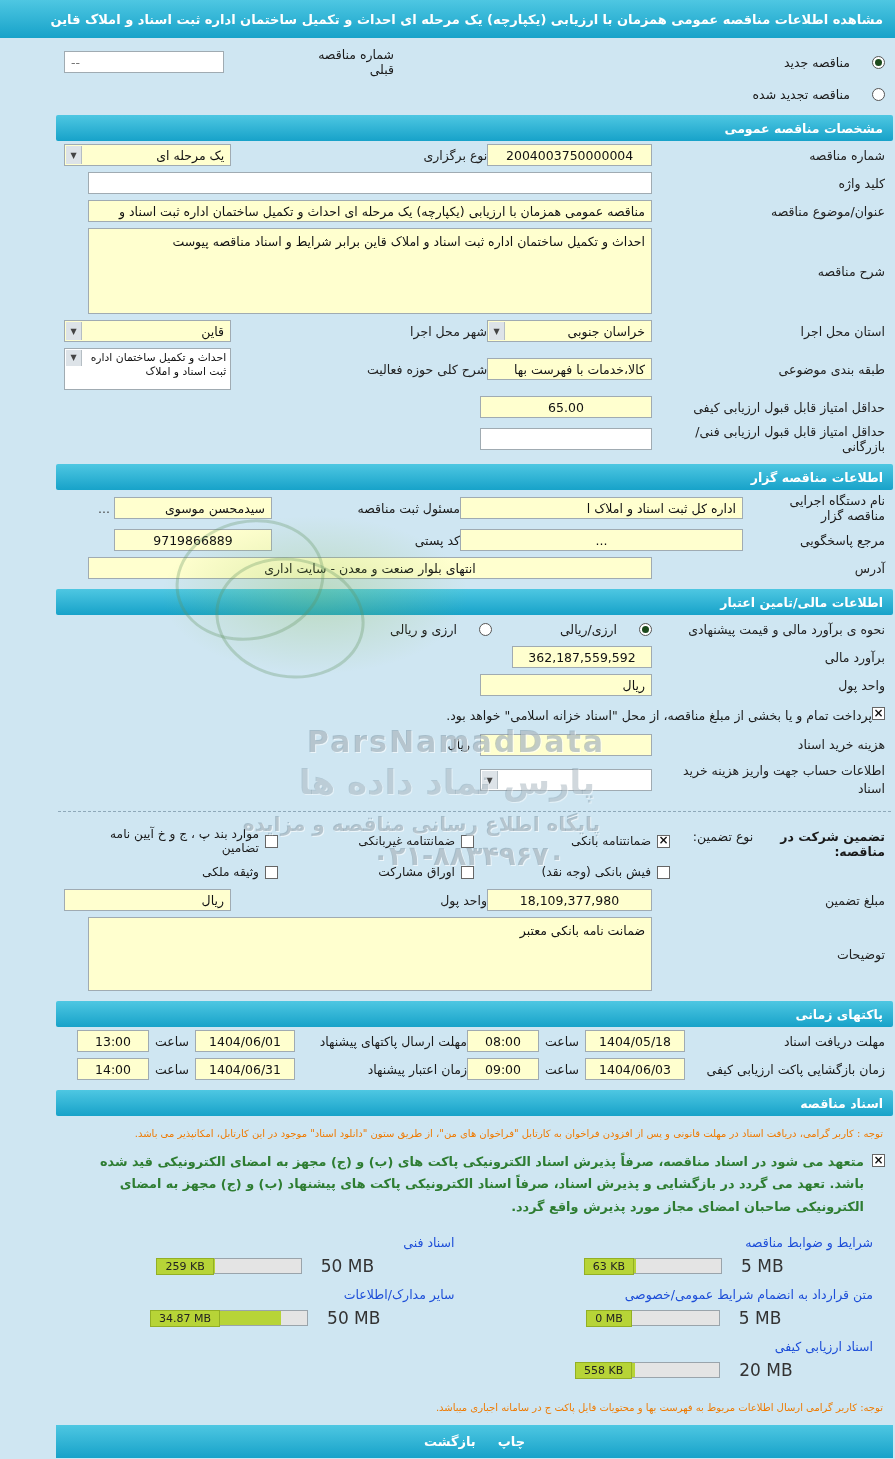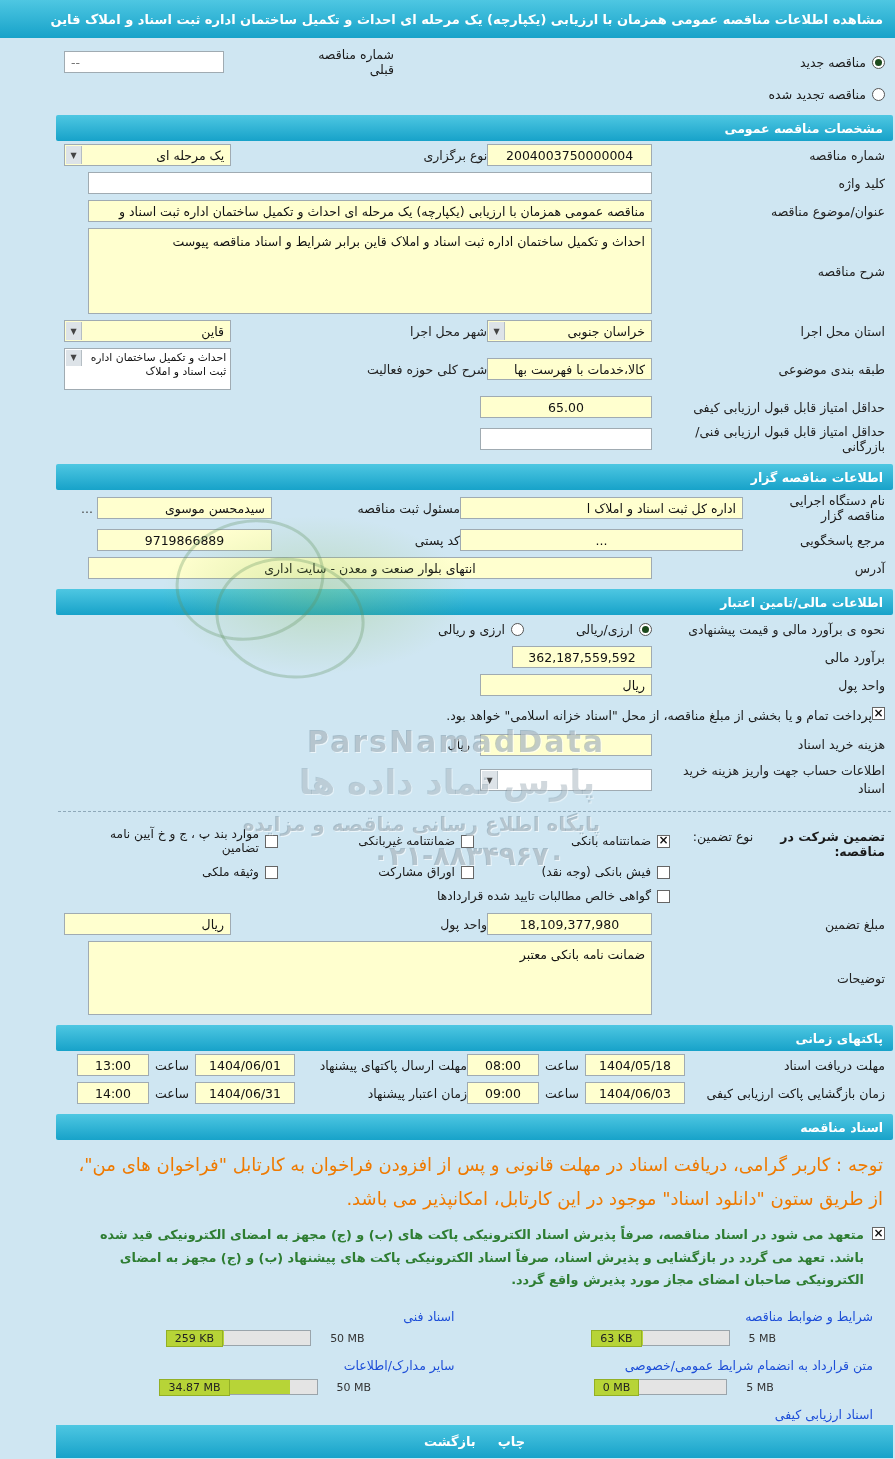--- a/index.html
+++ b/index.html
@@ -23,21 +23,21 @@
   }
   .row { display:flex; align-items:center; padding:3px 8px; min-height:28px; }
   .lbl  { width:233px; flex-shrink:0; padding-left:14px; text-align:right; color:#222; }
   .lbl2 { width:256px; flex-shrink:0; padding-left:14px; text-align:right; color:#222; }
   .lblB { width:142px; flex-shrink:0; padding-left:10px; text-align:right; }
   .lbl2B{ width:188px; flex-shrink:0; padding-left:3px; text-align:right; }
   .f {
     background:#ffffcf; border:1px solid #a0abb2; min-height:22px;
     display:flex; align-items:center; padding:0 6px; color:#111; overflow:hidden; white-space:nowrap;
   }
-  .w1{width:172px} .w2{width:174px} .wB{width:283px} .w2B{width:175px}
+  .w1{width:172px} .w2{width:174px} .wB{width:283px} .w2B{width:158px}
   .w140{width:140px} .wide{width:564px} .w160{width:160px}
   .c{justify-content:center} .endy{justify-content:flex-end}
   .white{background:#fff}
   .tall { height:86px; align-items:flex-start; padding-top:3px; white-space:normal; line-height:1.6;}
   .tall2{ height:74px; align-items:flex-start; padding-top:3px; white-space:normal; line-height:1.6;padding-left:31px;}
   .select{ position:relative; padding-left:20px; }
   .dd {
     position:absolute; left:1px; top:1px; bottom:1px; width:16px;
     background:#dde3e8; border-right:1px solid #b5bec4;
     display:flex; align-items:center; justify-content:center;
@@ -45,44 +45,44 @@
   }
   .listbox{ height:42px; font-size:10.8px; line-height:1.3; align-items:flex-start;
     padding:2px 4px 2px 18px; white-space:normal; position:relative;}
   .radio{ width:13px; height:13px; border:1px solid #555; border-radius:50%;
     background:#fff; display:inline-flex; align-items:center; justify-content:center; flex-shrink:0;}
   .radio.on::after{ content:""; width:7px; height:7px; border-radius:50%; background:#1c4a1c;}
   .cbx{ width:13px; height:13px; border:1px solid #666; background:#fff;
     display:inline-flex; align-items:center; justify-content:center;
     font-size:12px; font-weight:bold; color:#111; flex-shrink:0;}
   .cbx.on::after{ content:"×"; margin-top:-2px;}
-  .rtxt{ margin:0 6px; }
+  .rtxt{ margin:0 22px; }
   .gt1{ width:136px; font-weight:bold; padding-top:2px;}
   .gt2{ width:86px; padding-top:2px;}
   .gGrid{ flex:1; display:grid; grid-template-columns:196px 196px 214px; row-gap:10px; align-items:center;}
   .gItem{ display:flex; align-items:center; font-size:12.2px;}
   .gItem span.t{ margin:0 6px;}
   .span2{ grid-column: span 2; }
   .lblT1{width:200px; flex-shrink:0; padding-left:10px; text-align:right;}
   .lblT2{width:172px; flex-shrink:0; padding-left:10px; text-align:right;}
   .wd{width:100px} .wt{width:72px}
   .sa{width:46px; text-align:center; flex-shrink:0;}
-  .notice{ color:#ef7a00; font-size:18px; padding:8px 10px 2px; line-height:1.9;}
+  .notice{ color:#ef7a00; font-size:10px; padding:8px 10px 2px; line-height:1.9;}
   .commitrow{ display:flex; align-items:flex-start; padding:6px 8px;}
   .commit{ color:#2e7d32; font-weight:bold; font-size:12.8px; line-height:1.75; margin-right:8px;}
   .dashsep{ border-top:1px dashed #8fa9ba; margin:9px 2px;}
   .filegrid{ display:flex; flex-wrap:wrap; padding:2px 0;}
   .fcell{ width:50%; padding:9px 14px 2px;}
   .flabel{ color:#1d4ed8; padding-right:6px;}
   .fbar{ display:flex; align-items:center; margin:6px auto 0; width:fit-content; direction:ltr;}
   .fused{ background:#b7d437; border:1px solid #93af25; padding:1px 8px; font-size:11px; color:#222; white-space:nowrap;}
   .ftrack{ width:88px; height:16px; background:#e4e4e4; border:1px solid #9aa4ab; border-left:none;
     position:relative; overflow:hidden; display:inline-block;}
   .ffill{ display:block; height:100%; background:#b7d437;}
-  .fmax{ font-size:11px; color:#333; margin-left:19px; white-space:nowrap;}
+  .fmax{ font-size:17px; color:#333; margin-left:19px; white-space:nowrap;}
   .footerbar{ position:absolute; left:56px; right:2px; bottom:1px; height:33px;
     background:linear-gradient(#4ec7e2,#17a2c9); display:flex; align-items:center;
     justify-content:center; gap:22px;}
   .flink{ color:#fff; font-weight:bold; font-size:13px; cursor:pointer;}
   
   .wm{ position:absolute; inset:0; pointer-events:none; z-index:40;}
   .wm > div{ position:absolute; color:rgba(108,130,146,.42); text-shadow:1px 1px 0 rgba(255,255,255,.6); white-space:nowrap;}
   .wm-latin{ top:724px; right:290px; font-size:30px; font-weight:bold; letter-spacing:2px; direction:ltr;}
   .wm-fa1{ top:762px; right:300px; font-size:34px; font-weight:bold; opacity:.75;margin-left:40px;}
   .wm-fa2{ top:812px; right:295px; font-size:20px; font-weight:bold;}
@@ -276,24 +276,20 @@
         <span class="t">فیش بانکی (وجه نقد)</span>
       </span>
       <span class="gItem">
         <span class="cbx"></span>
         <span class="t">اوراق مشارکت</span>
       </span>
       <span class="gItem">
         <span class="cbx"></span>
         <span class="t">وثیقه ملکی</span>
       </span>
-      <span class="gItem span2">
-        <span class="cbx"></span>
-        <span class="t">گواهی خالص مطالبات تایید شده قراردادها</span>
-      </span>
     </div>
   </div>
 
   <div class="row" style="margin-top:4px">
     <span class="lbl">مبلغ تضمین</span>
     <div class="f w1 c">18,109,377,980</div>
     <span class="lbl2">واحد پول</span>
     <div class="f w2">ریال</div>
   </div>
 

